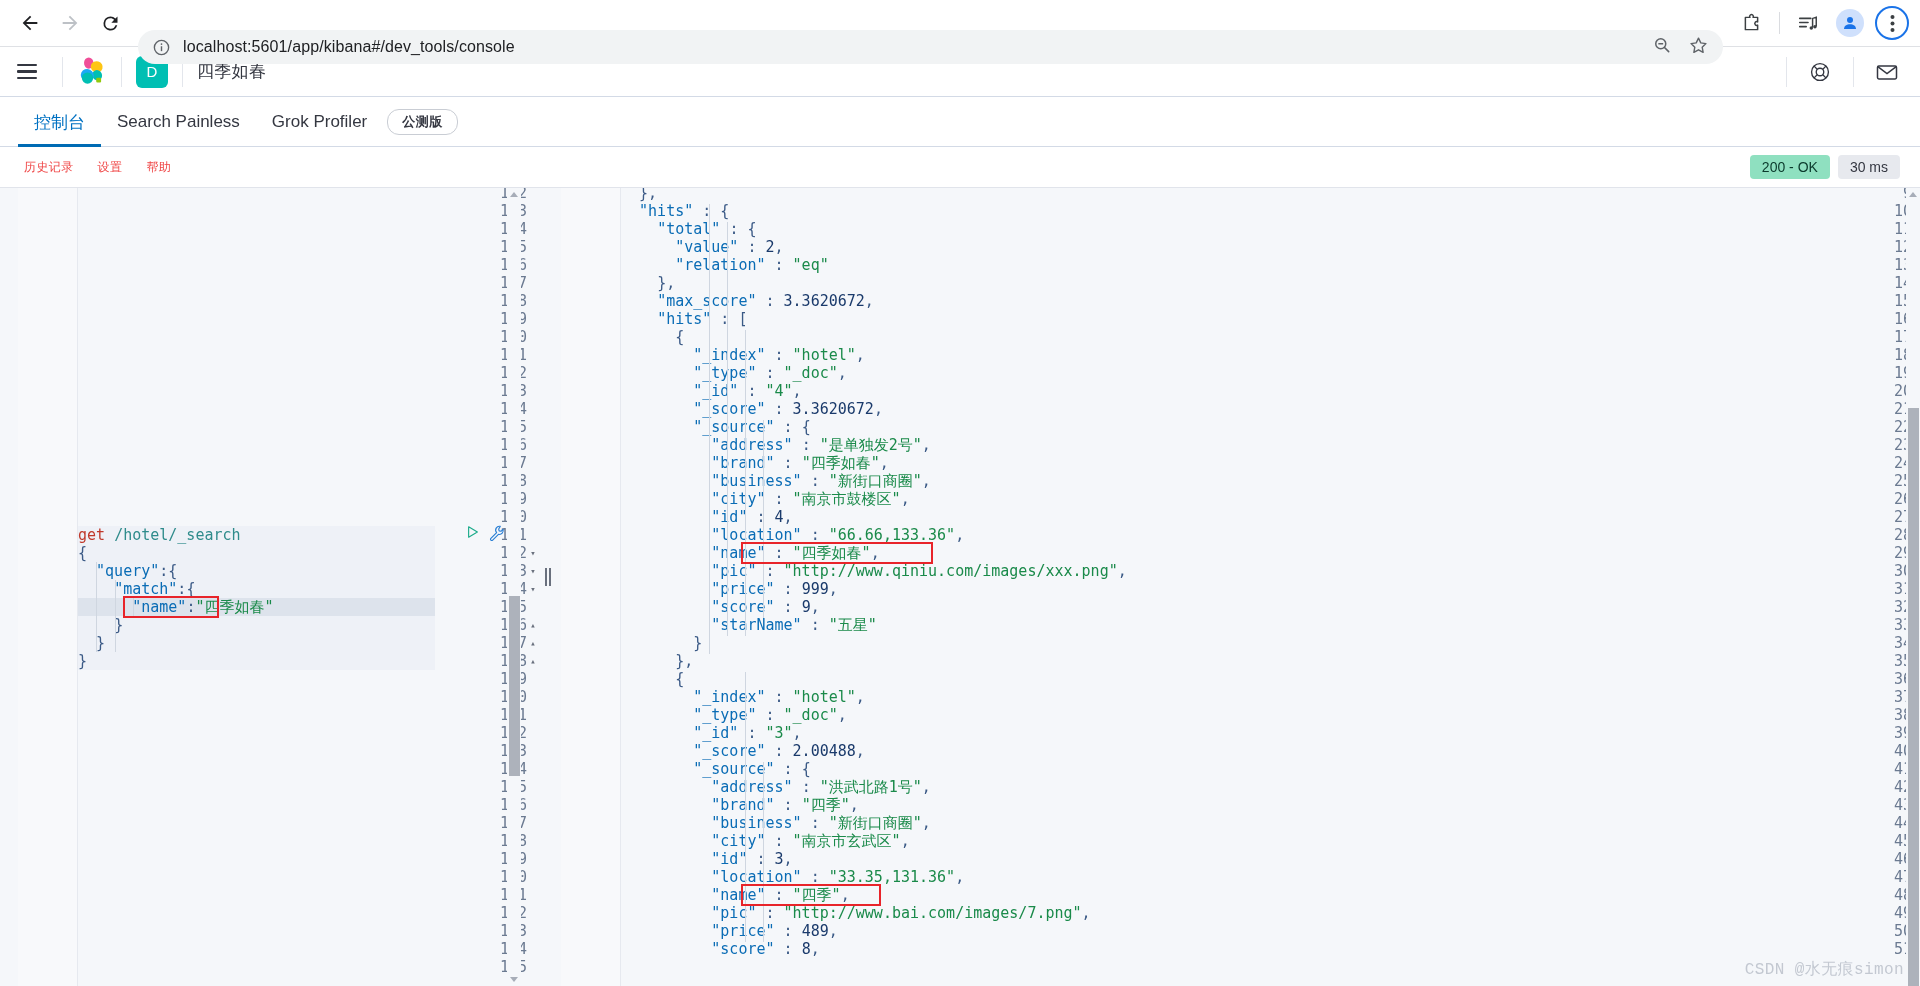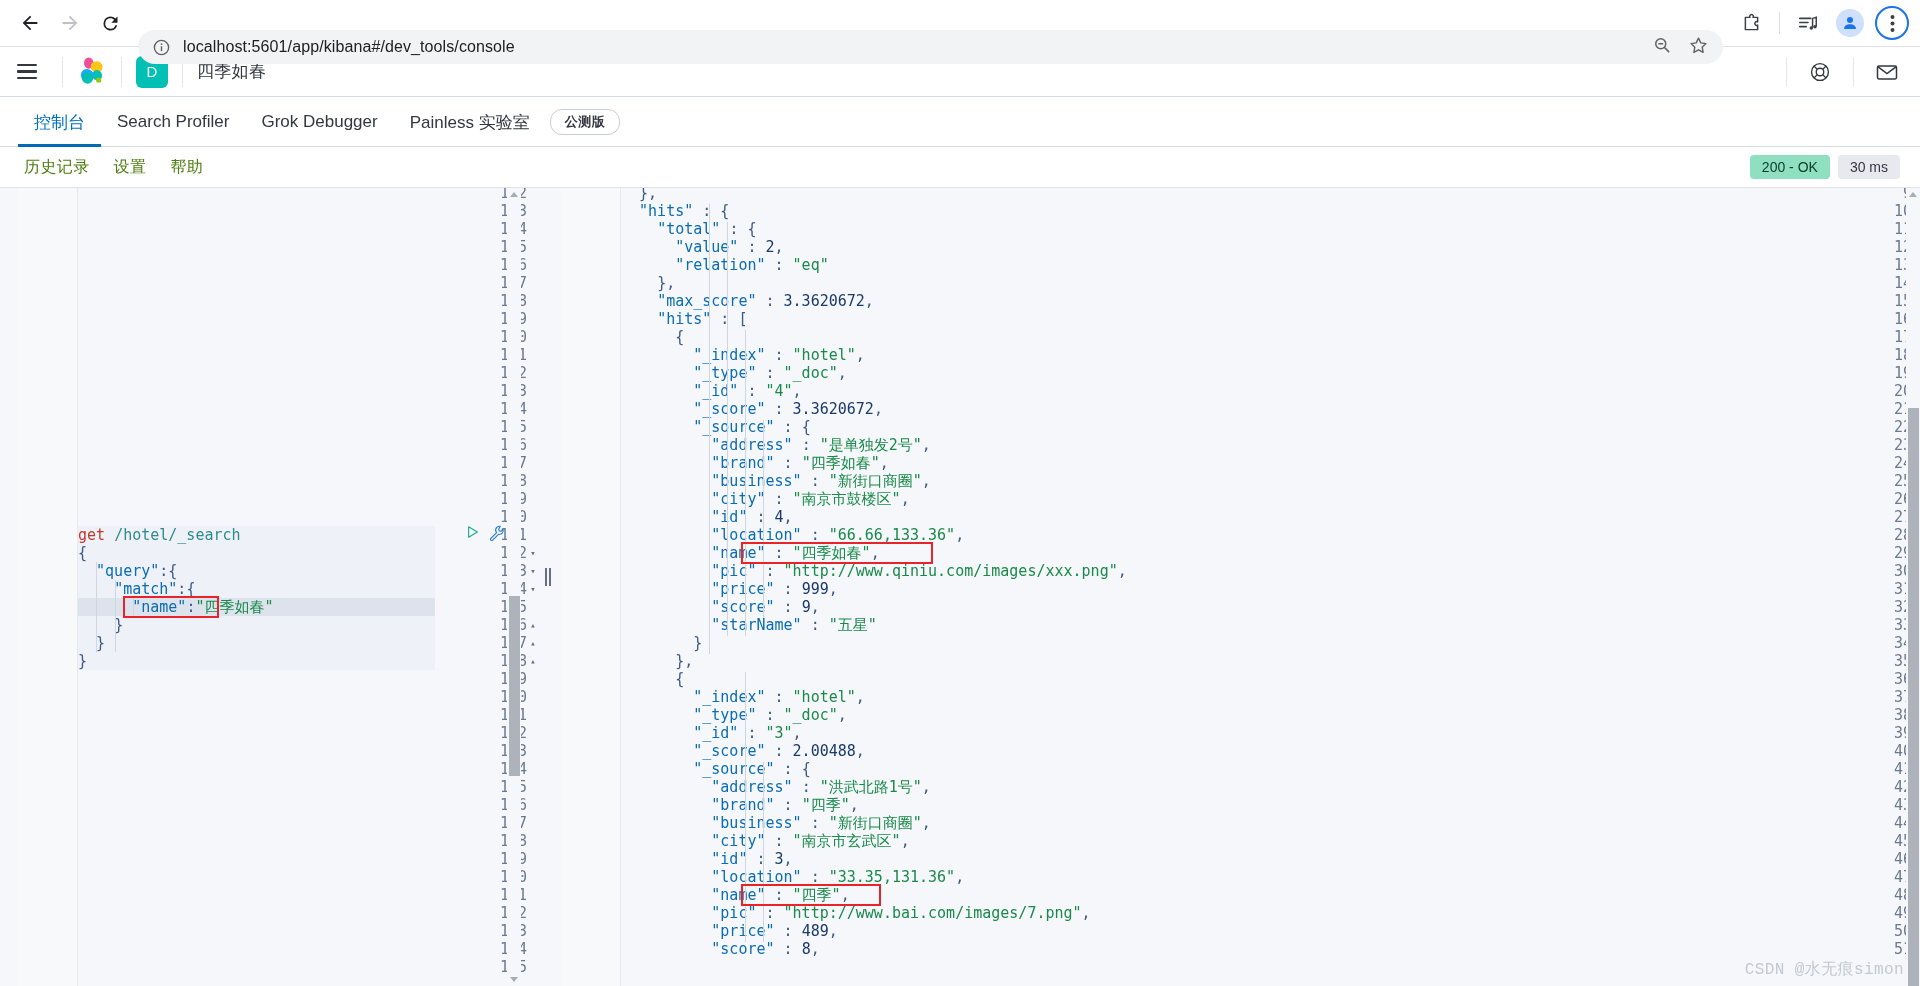--- a/index.html
+++ b/index.html
@@ -169,22 +169,22 @@
   
   #console-toolbar {
     height: 40px;
     background: #ffffff;
     display: flex;
     align-items: center;
     padding: 0 12px;
     position: relative;
   }
   .tb-link {
-    font-size: 16px;
-    color: #4d7c0f;
+    font-size: 12px;
+    color: #ef4444;
     padding: 0 12px;
     letter-spacing: .4px;
   }
   #tb-right {
     margin-left: auto;
     display: flex;
     align-items: center;
     gap: 8px;
     padding-right: 8px;
   }
@@ -483,27 +483,24 @@
       </svg>
     </div>
   </div>
 </div>
 
 <div id="tabs-bar">
   <div class="tab active">
     <span>控制台</span>
   </div>
   <div class="tab">
-    <span>Search Profiler</span>
+    <span>Search Painless</span>
   </div>
   <div class="tab">
-    <span>Grok Debugger</span>
-  </div>
-  <div class="tab">
-    <span>Painless 实验室</span>
+    <span>Grok Profiler</span>
   </div>
   <div id="beta-badge">公测版</div>
 </div>
 
 <div id="console-toolbar">
   <span class="tb-link">历史记录</span>
   <span class="tb-link">设置</span>
   <span class="tb-link">帮助</span>
   <span id="tb-right">
     <span id="status-badge">200 - OK</span>

